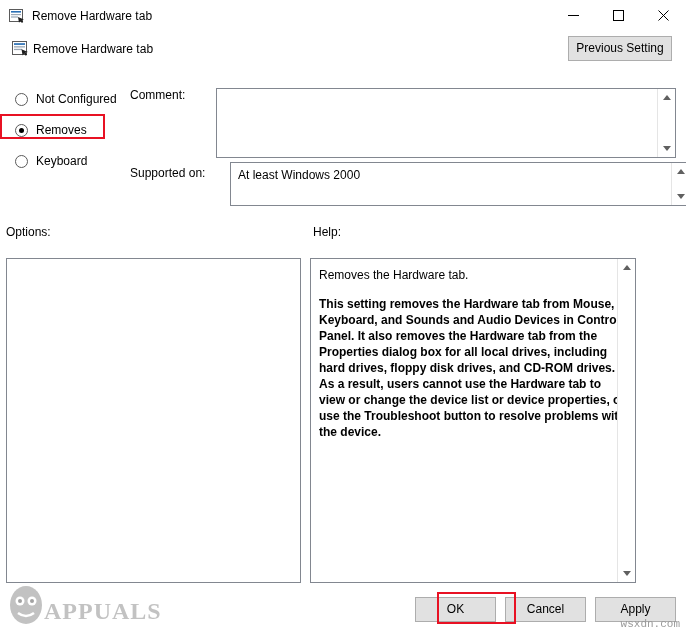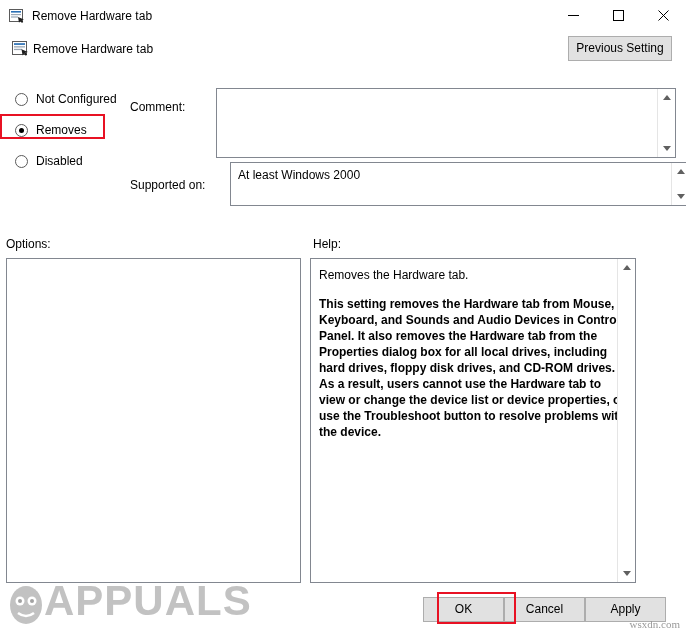--- a/index.html
+++ b/index.html
@@ -146,21 +146,20 @@
     left: 0px;
     top: 114px;
     width: 105px;
     height: 25px;
   }
 
   
   .field-label {
     position: absolute;
     font-size: 12px;
-    margin-top: 12px;
   }
   #comment-label { left: 130px; top: 88px; }
   #supported-label { left: 130px; top: 166px; }
 
   .textbox {
     position: absolute;
     background: #ffffff;
     border: 1px solid #828790;
     box-sizing: border-box;
   }
@@ -234,23 +233,24 @@
   .help-p {
     font-size: 12px;
     line-height: 16px;
     margin: 0 0 13px 0;
   }
   .help-p:last-child { margin-bottom: 16px; font-weight: bold; }
 
   
   .bottom-buttons {
     position: absolute;
-    right: 20px;
+    right: 10px;
     bottom: 11px;
     display: flex;
+    gap: 9px;
     align-items: center;
   }
   .bottom-buttons .btn { width: 81px; }
   #ok-highlight {
     left: 437px;
     top: 592px;
     width: 79px;
     height: 32px;
   }
 
@@ -260,41 +260,41 @@
     left: 0;
     bottom: 0;
     width: 230px;
     height: 60px;
     pointer-events: none;
   }
   .wm-text {
     position: absolute;
     left: 44px;
     bottom: 8px;
-    font-family: Liberation Sans, sans-serif;
-    font-size: 42px;
+    font-family: Liberation Serif, serif;
+    font-size: 24px;
     font-weight: bold;
     letter-spacing: 1px;
     color: rgba(110,110,110,0.42);
   }
   .wm-logo {
     position: absolute;
     left: 6px;
     bottom: 6px;
     width: 40px;
     height: 44px;
     opacity: 0.45;
   }
   .corner-text {
     position: absolute;
     right: 6px;
     bottom: 3px;
     font-size: 11px;
     color: #9a9a9a;
-    font-family: Liberation Serif, serif;
+    font-family: Liberation Mono, monospace;
   }
 </style>
 </head>
 <body>
 
 <div class="titlebar">
   <span class="title-icon">
     <svg width="16" height="16" viewBox="0 0 16 16">
       <rect x="0.5" y="1.5" width="13" height="12" fill="#ffffff" stroke="#5a5a5a"></rect>
       <rect x="2" y="3" width="10" height="1.6" fill="#2a6fb5"></rect>
@@ -343,21 +343,21 @@
   <div class="radio-row">
     <span class="radio"></span>
     <span class="radio-label">Not Configured</span>
   </div>
   <div class="radio-row">
     <span class="radio checked"></span>
     <span class="radio-label">Removes</span>
   </div>
   <div class="radio-row">
     <span class="radio"></span>
-    <span class="radio-label">Disabled</span>
+    <span class="radio-label">Keyboard</span>
   </div>
 </div>
 <div class="highlight-box" id="enabled-highlight"></div>
 
 <span class="field-label" id="comment-label">Comment:</span>
 <div class="textbox" id="comment-box">
   <div class="content"></div>
   <div class="tb-scroll">
     <div class="tb-arrow up">
         <span class="arrow-up"></span>

